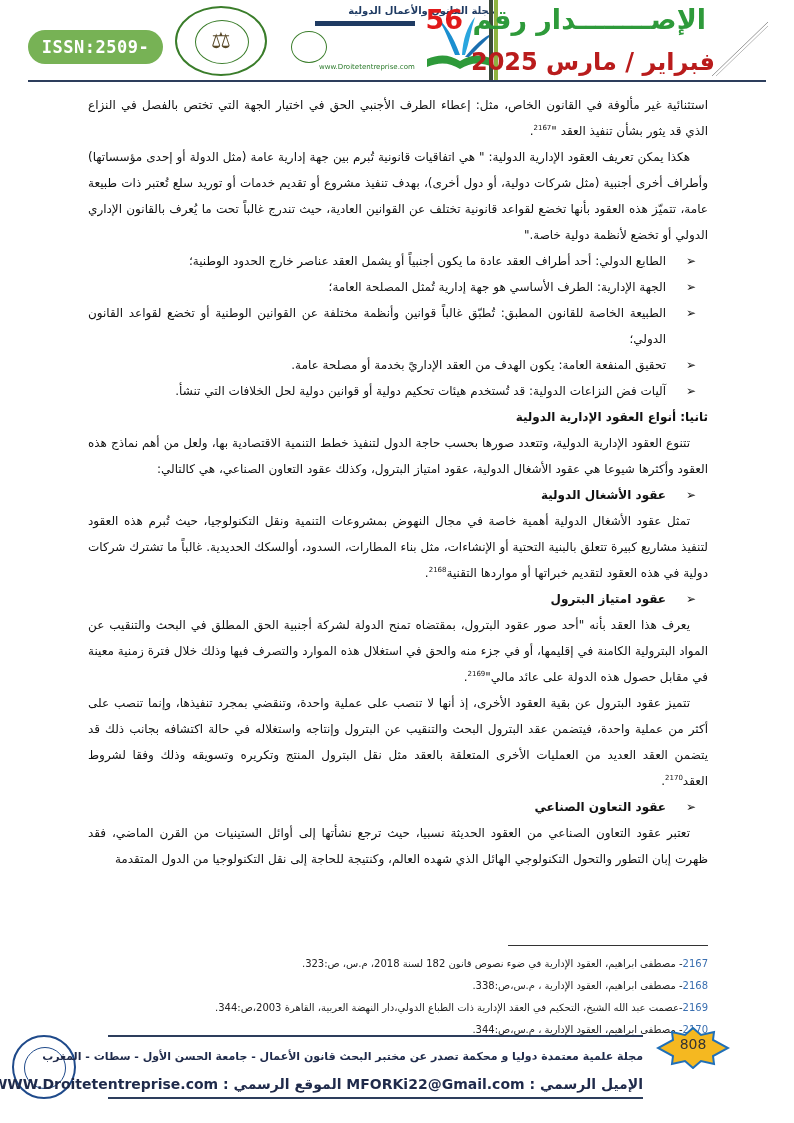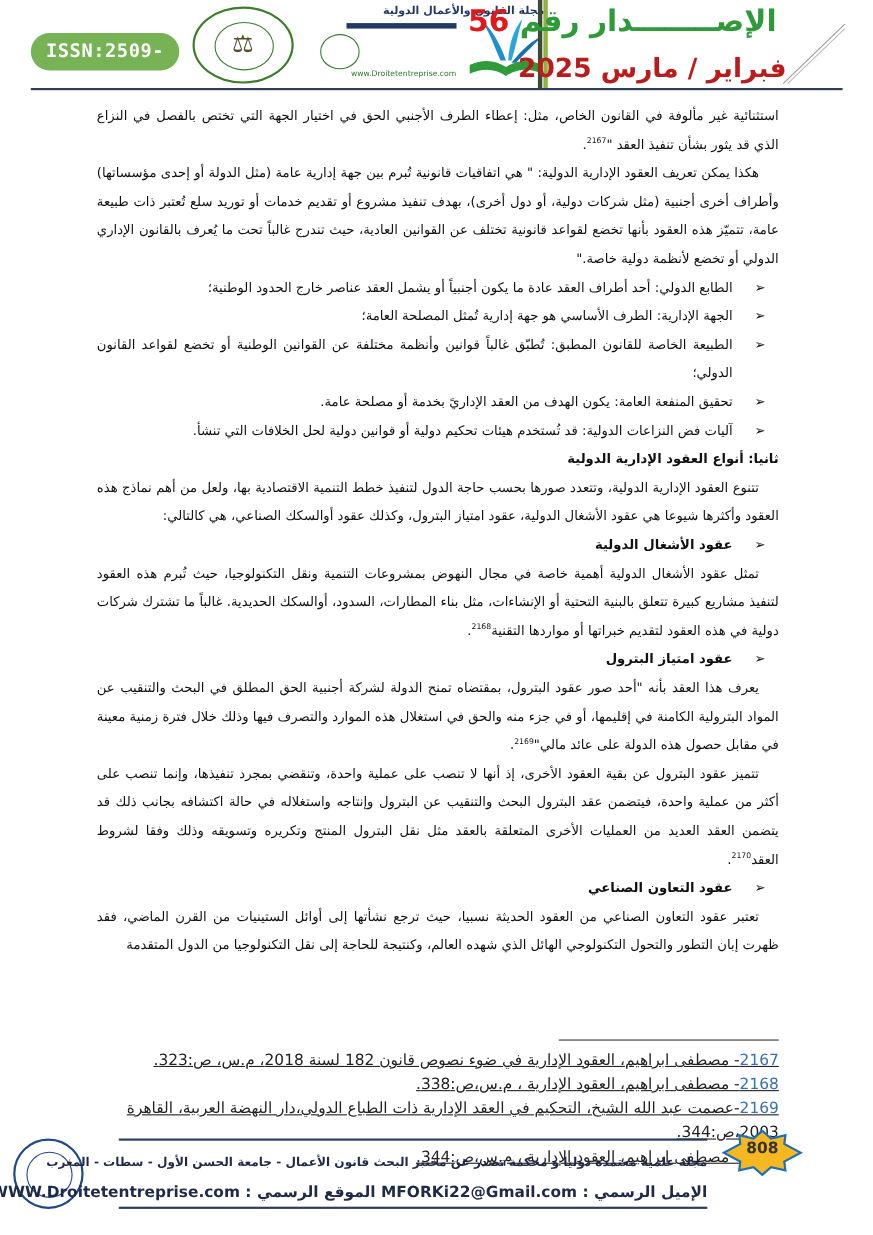--- a/index.html
+++ b/index.html
@@ -27,29 +27,29 @@
   
   .content{position:absolute;left:88px;top:92px;width:620px;direction:rtl;text-align:justify;font-family:"DejaVu Sans",sans-serif;font-size:12px;line-height:26px;}
   .content p{margin:0;}
   .ind{text-indent:18px;}
   .bul{position:relative;padding-right:42px;}
   .bul .arrow{position:absolute;right:12px;top:0;font-size:12px;}
   .h{font-weight:bold;}
   sup{font-size:7px;line-height:0;}
   
   .fn-rule{position:absolute;left:508px;top:945px;width:200px;height:1px;background:#333;}
-  .fns{position:absolute;left:88px;top:953px;width:620px;direction:rtl;font-size:14px;line-height:22px;color:#222;text-decoration:underline;}
+  .fns{position:absolute;left:88px;top:953px;width:620px;direction:rtl;font-size:10px;line-height:22px;color:#222;}
   .fns .n{color:#3a6fb0;}
   
   .f-line1{position:absolute;left:108px;top:1035px;width:535px;height:2px;background:#2d3e5c;}
   .f-line2{position:absolute;left:108px;top:1097px;width:535px;height:2px;background:#2d3e5c;}
   .f-text1{position:absolute;left:108px;top:1050px;width:535px;direction:rtl;text-align:center;font-weight:bold;font-size:11px;color:#1f2a4a;white-space:nowrap;}
   .f-text2{position:absolute;left:108px;top:1076px;width:535px;direction:rtl;text-align:right;font-weight:bold;font-size:14px;color:#1f2a4a;white-space:nowrap;}
   .star{position:absolute;left:656px;top:1027px;width:74px;height:42px;}
-  .pnum{position:absolute;left:656px;top:1036px;width:74px;text-align:center;font-weight:bold;font-size:14px;color:#333;}
+  .pnum{position:absolute;left:656px;top:1036px;width:74px;text-align:center;font-weight:normal;font-size:14px;color:#333;}
   .seal{position:absolute;left:12px;top:1035px;width:64px;height:64px;border-radius:50%;border:2px solid #1f4a8a;box-sizing:border-box;}
   .seal .in{position:absolute;left:10px;top:10px;width:40px;height:40px;border-radius:50%;border:1px solid #1f4a8a;}
 </style>
 </head>
 <body>
 
 <div class="hdr">
   <div class="issn">ISSN:2509-0291</div>
 
   <div class="lab-logo">
@@ -90,21 +90,21 @@
 
 <div class="content" id="content">
     <p class=""><span>استثنائية غير مألوفة في القانون الخاص، مثل: إعطاء الطرف الأجنبي الحق في اختيار الجهة التي تختص بالفصل في النزاع الذي قد يثور بشأن تنفيذ العقد "</span><sup>2167</sup><span>.</span></p>
     <p class="ind"><span>هكذا يمكن تعريف العقود الإدارية الدولية: " هي اتفاقيات قانونية تُبرم بين جهة إدارية عامة (مثل الدولة أو إحدى مؤسساتها) وأطراف أخرى أجنبية (مثل شركات دولية، أو دول أخرى)، بهدف تنفيذ مشروع أو تقديم خدمات أو توريد سلع تُعتبر ذات طبيعة عامة، تتميّز هذه العقود بأنها تخضع لقواعد قانونية تختلف عن القوانين العادية، حيث تندرج غالباً تحت ما يُعرف بالقانون الإداري الدولي أو تخضع لأنظمة دولية خاصة."</span></p>
     <p class="bul"><span class="arrow">➢</span><span>الطابع الدولي: أحد أطراف العقد عادة ما يكون أجنبياً أو يشمل العقد عناصر خارج الحدود الوطنية؛</span></p>
     <p class="bul"><span class="arrow">➢</span><span>الجهة الإدارية: الطرف الأساسي هو جهة إدارية تُمثل المصلحة العامة؛</span></p>
     <p class="bul"><span class="arrow">➢</span><span>الطبيعة الخاصة للقانون المطبق: تُطبّق غالباً قوانين وأنظمة مختلفة عن القوانين الوطنية أو تخضع لقواعد القانون الدولي؛</span></p>
     <p class="bul"><span class="arrow">➢</span><span>تحقيق المنفعة العامة: يكون الهدف من العقد الإداريً بخدمة أو مصلحة عامة.</span></p>
     <p class="bul"><span class="arrow">➢</span><span>آليات فض النزاعات الدولية: قد تُستخدم هيئات تحكيم دولية أو قوانين دولية لحل الخلافات التي تنشأ.</span></p>
     <p class="h"><span>ثانيا: أنواع العقود الإدارية الدولية</span></p>
-    <p class="ind"><span>تتنوع العقود الإدارية الدولية، وتتعدد صورها بحسب حاجة الدول لتنفيذ خطط التنمية الاقتصادية بها، ولعل من أهم نماذج هذه العقود وأكثرها شيوعا هي عقود الأشغال الدولية، عقود امتياز البترول، وكذلك عقود أوالسكك الصناعي، هي كالتالي:</span></p>
+    <p class="ind"><span>تتنوع العقود الإدارية الدولية، وتتعدد صورها بحسب حاجة الدول لتنفيذ خطط التنمية الاقتصادية بها، ولعل من أهم نماذج هذه العقود وأكثرها شيوعا هي عقود الأشغال الدولية، عقود امتياز البترول، وكذلك عقود التعاون الصناعي، هي كالتالي:</span></p>
     <p class="bul h"><span class="arrow">➢</span><span>عقود الأشغال الدولية</span></p>
     <p class="ind"><span>تمثل عقود الأشغال الدولية أهمية خاصة في مجال النهوض بمشروعات التنمية ونقل التكنولوجيا، حيث  تُبرم هذه العقود لتنفيذ مشاريع كبيرة تتعلق بالبنية التحتية أو الإنشاءات، مثل بناء المطارات، السدود، أوالسكك الحديدية. غالباً ما تشترك شركات دولية في هذه العقود لتقديم خبراتها أو مواردها التقنية</span><sup>2168</sup><span>.</span></p>
     <p class="bul h"><span class="arrow">➢</span><span>عقود امتياز البترول</span></p>
     <p class="ind"><span>يعرف هذا العقد بأنه "أحد صور عقود البترول، بمقتضاه تمنح الدولة لشركة أجنبية الحق المطلق في البحث والتنقيب عن المواد البترولية الكامنة في إقليمها، أو في جزء منه والحق في استغلال هذه الموارد والتصرف فيها وذلك خلال فترة زمنية معينة في مقابل حصول هذه الدولة على عائد مالي"</span><sup>2169</sup><span>.</span></p>
     <p class="ind"><span>تتميز عقود البترول عن بقية العقود الأخرى، إذ أنها لا تنصب على عملية واحدة، وتنقضي بمجرد تنفيذها، وإنما تنصب على أكثر من عملية واحدة، فيتضمن عقد البترول البحث والتنقيب عن البترول وإنتاجه واستغلاله في حالة اكتشافه بجانب ذلك قد يتضمن العقد العديد من العمليات الأخرى المتعلقة بالعقد مثل نقل البترول المنتج وتكريره وتسويقه وذلك وفقا لشروط العقد</span><sup>2170</sup><span>.</span></p>
     <p class="bul h"><span class="arrow">➢</span><span>عقود التعاون الصناعي</span></p>
     <p class="ind"><span>تعتبر عقود التعاون الصناعي من العقود الحديثة نسبيا، حيث ترجع نشأتها إلى أوائل الستينيات من القرن الماضي، فقد ظهرت إبان التطور والتحول التكنولوجي الهائل الذي شهده العالم، وكنتيجة للحاجة إلى نقل التكنولوجيا من الدول المتقدمة</span></p>
   </div>
 
 <div class="fn-rule"></div>

